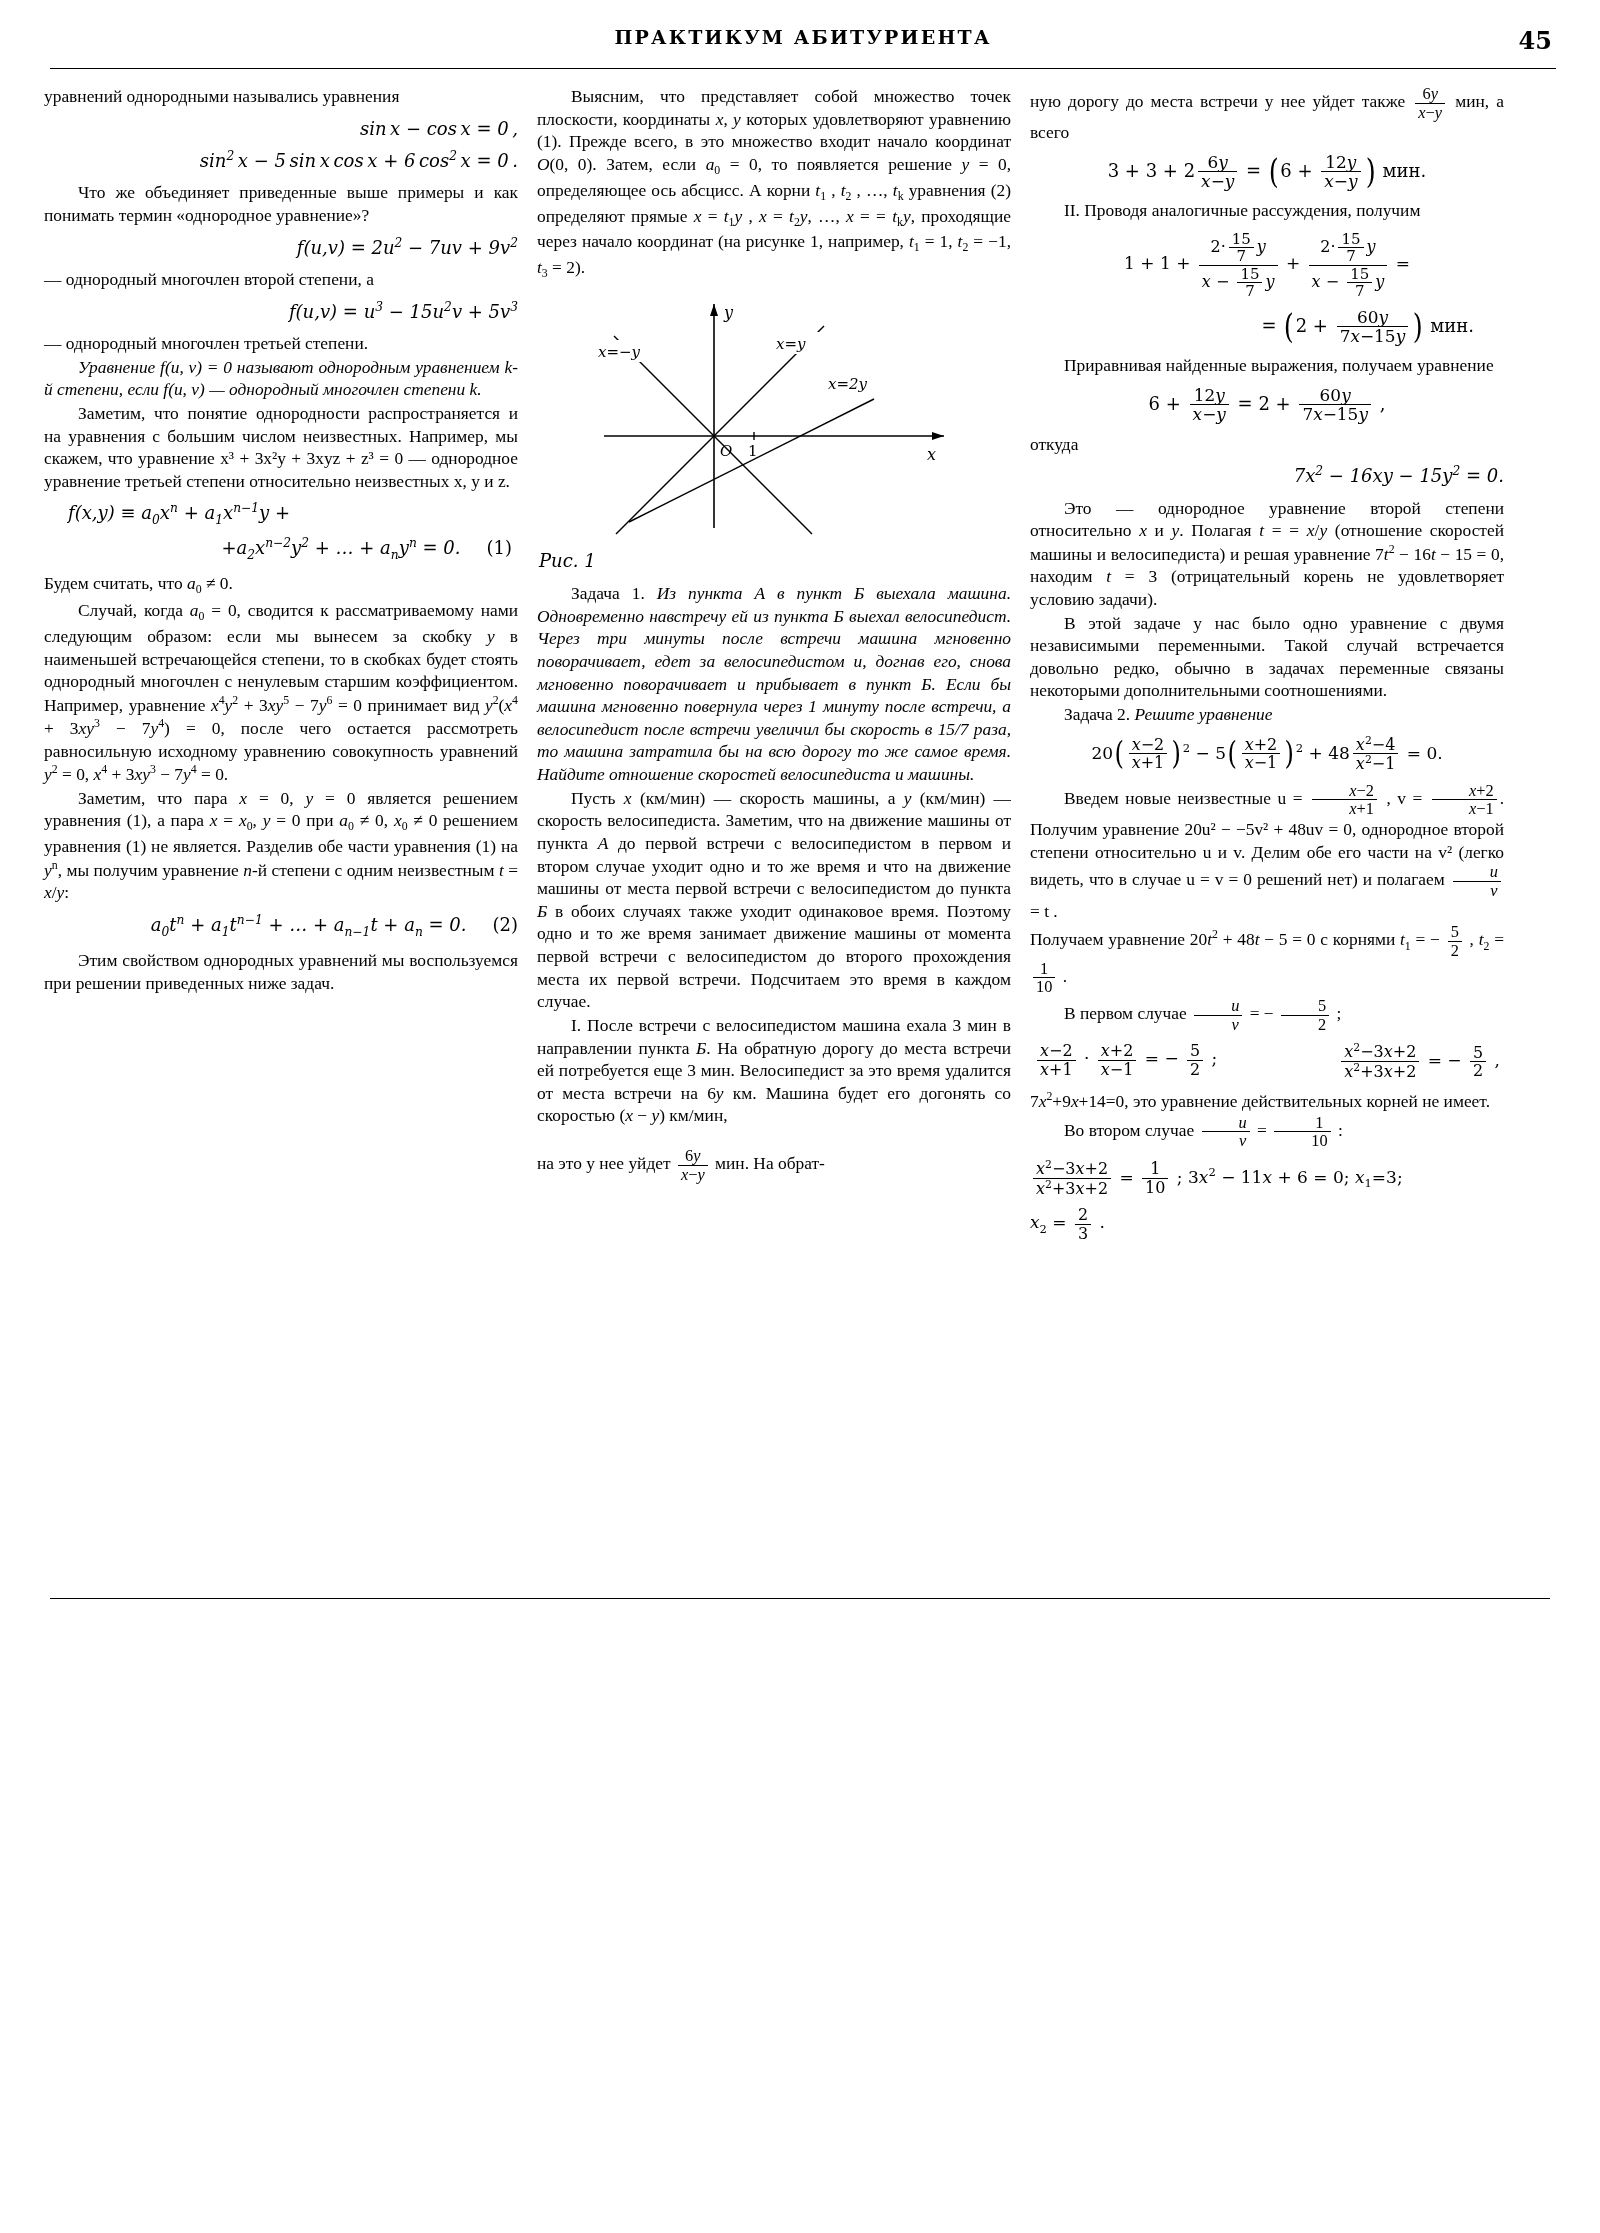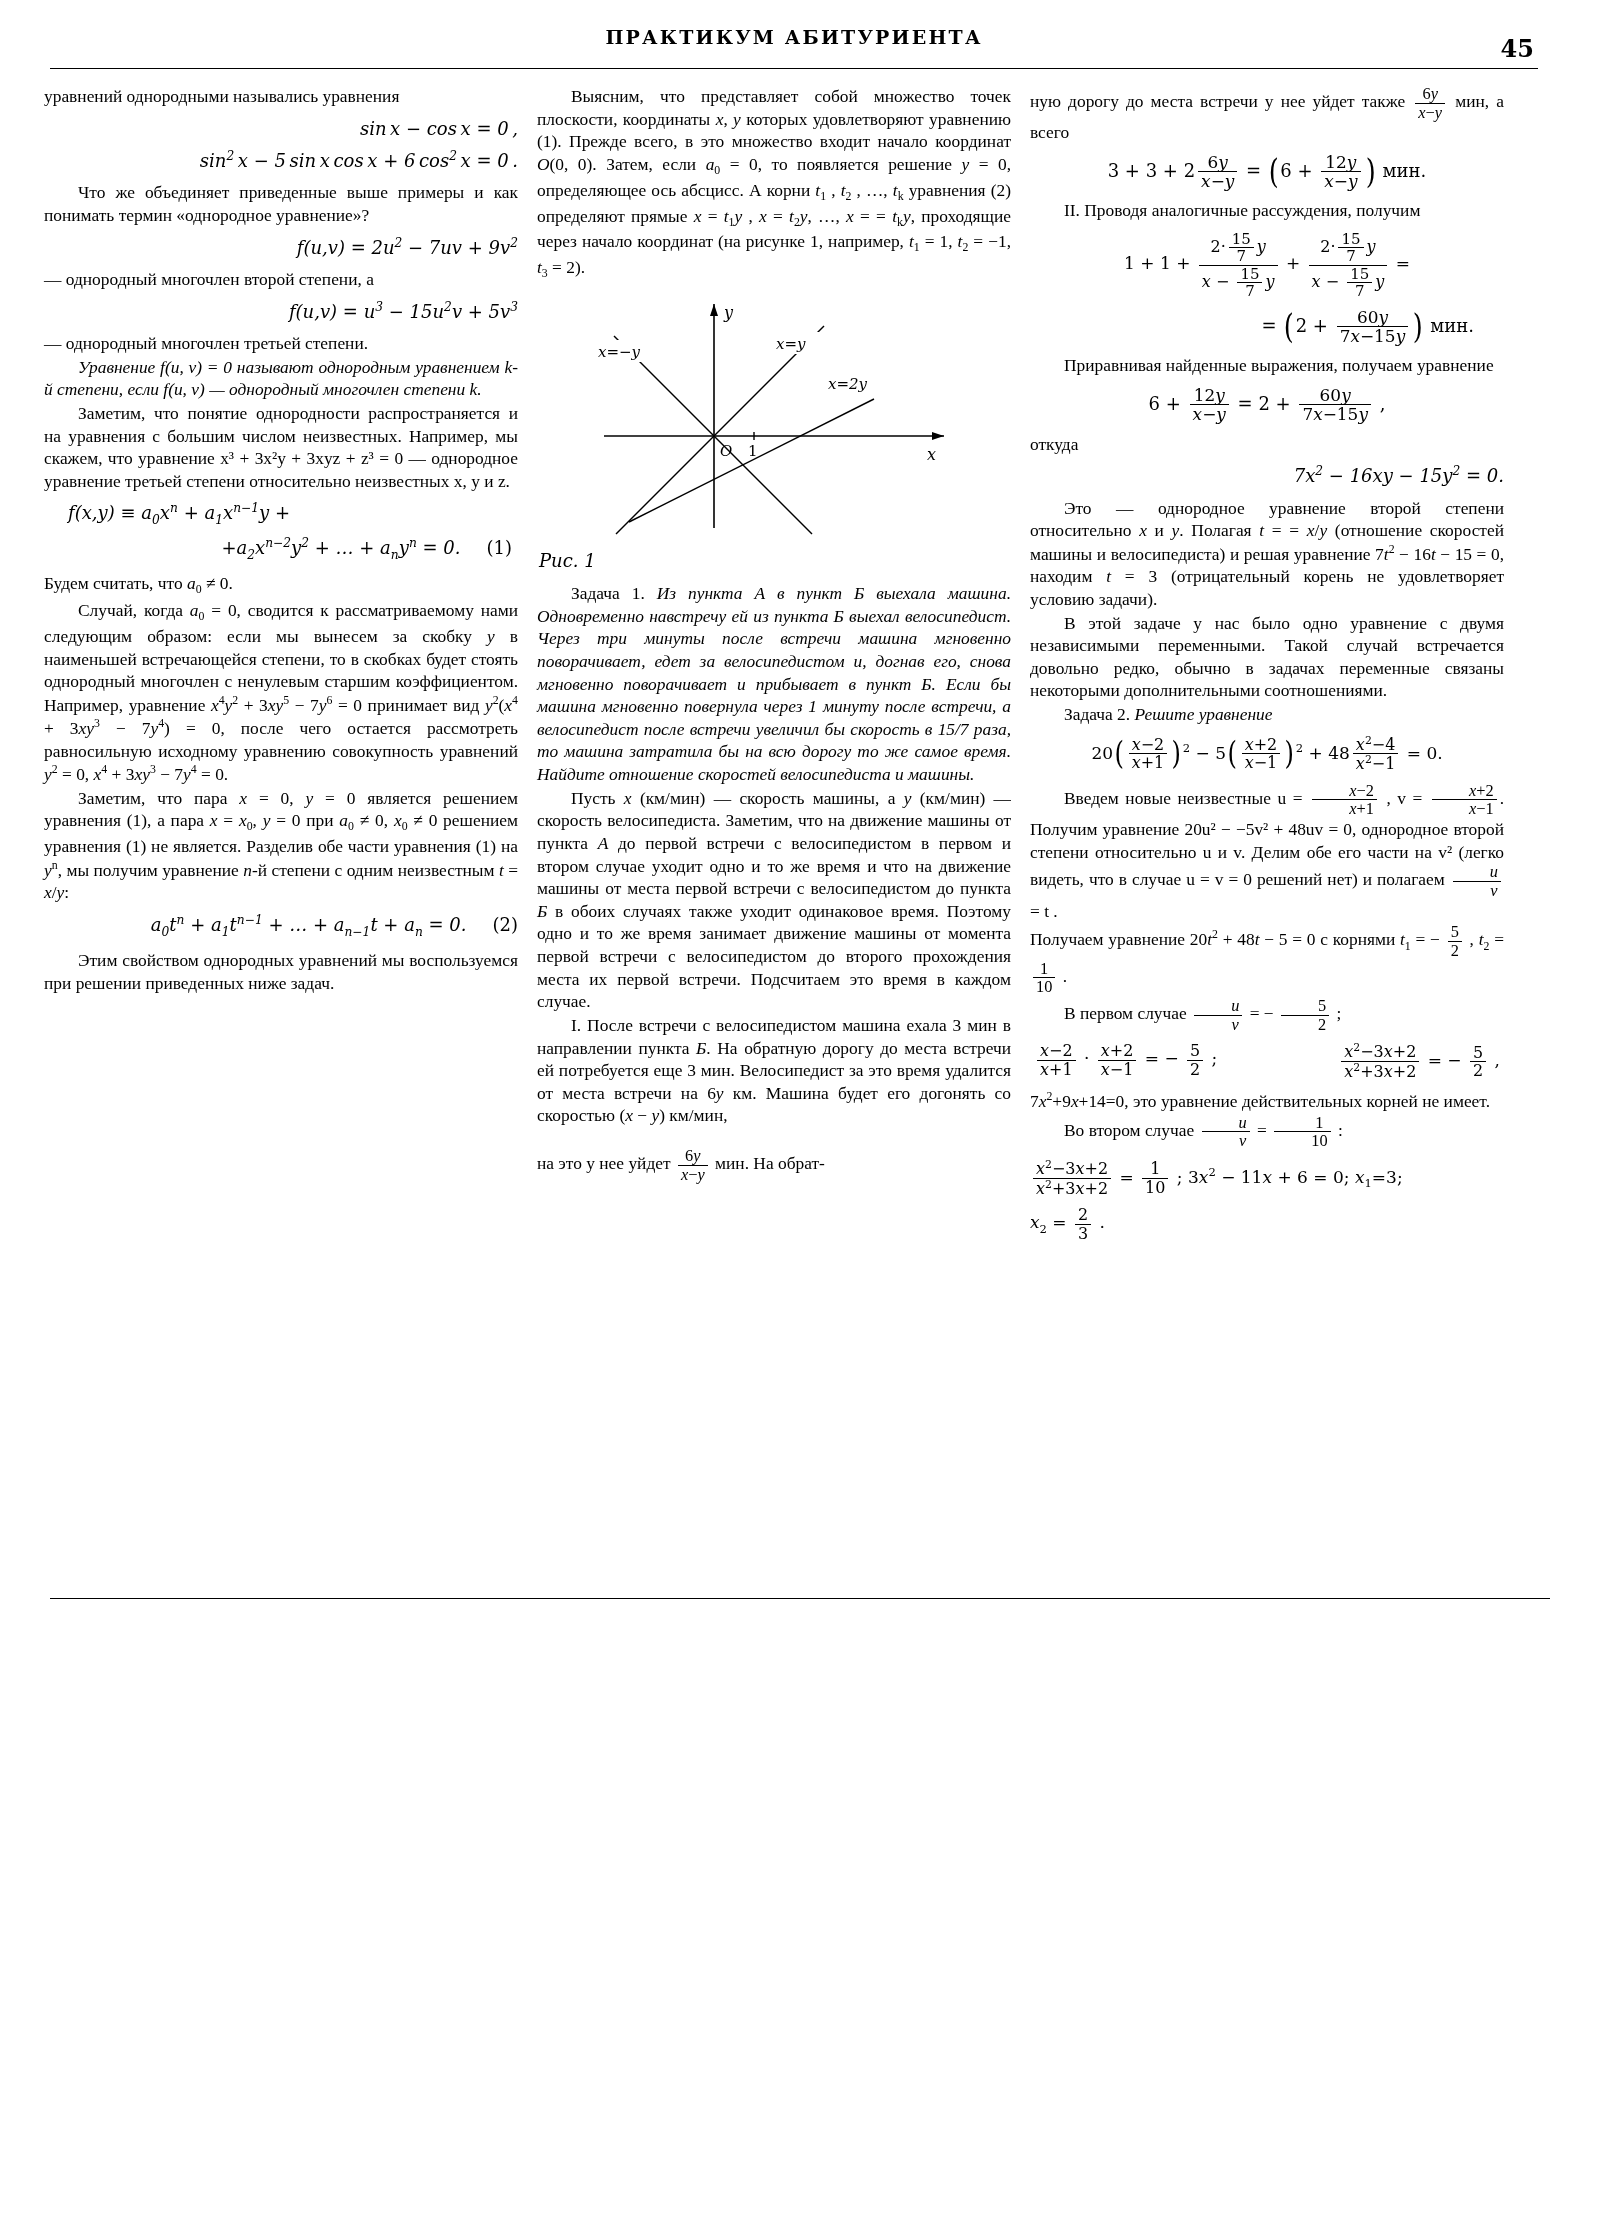--- a/index.html
+++ b/index.html
@@ -7,39 +7,39 @@
     width:1600px; height:2233px;
     background:#ffffff;
     font-family:"Liberation Serif", serif;
     color:#000;
     position:relative;
   }
   .page {
     position:relative;
     width:1600px; height:1623px;
     box-sizing:border-box;
-    padding:26px 56px 30px 44px;
+    padding:26px 38px 30px 44px;
   }
   .header {
     display:flex;
     align-items:baseline;
     justify-content:center;
     position:relative;
     height:34px;
     margin-bottom:8px;
   }
   .header-title {
     font-family:"DejaVu Serif", serif;
     font-size:19px;
     letter-spacing:2.2px;
     font-weight:600;
   }
   .page-number {
     position:absolute;
-    right:10px; top:8px;
+    right:10px; top:0;
     font-size:24px;
     font-weight:700;
     font-family:"DejaVu Serif", serif;
   }
   .rule-top {
     border-top:1.6px solid #000;
     margin:2px 6px 16px 6px;
   }
   .rule-bottom {
     position:absolute;

